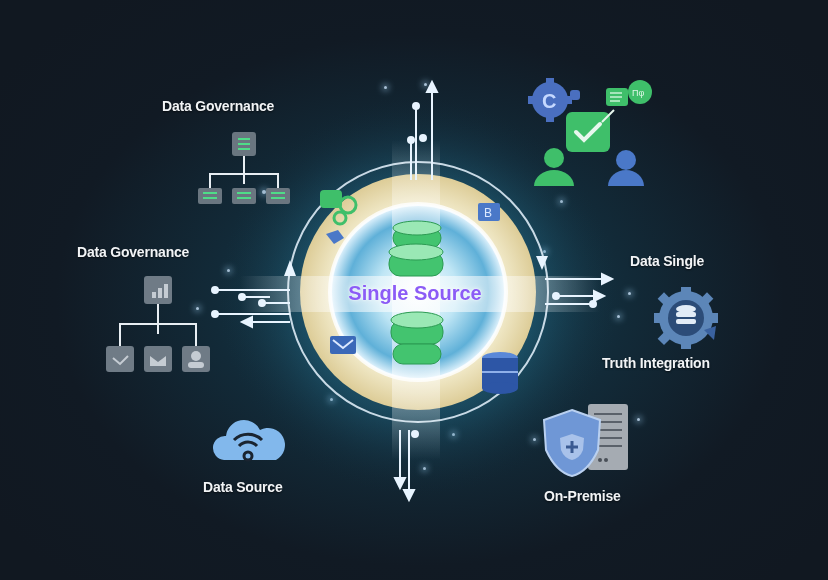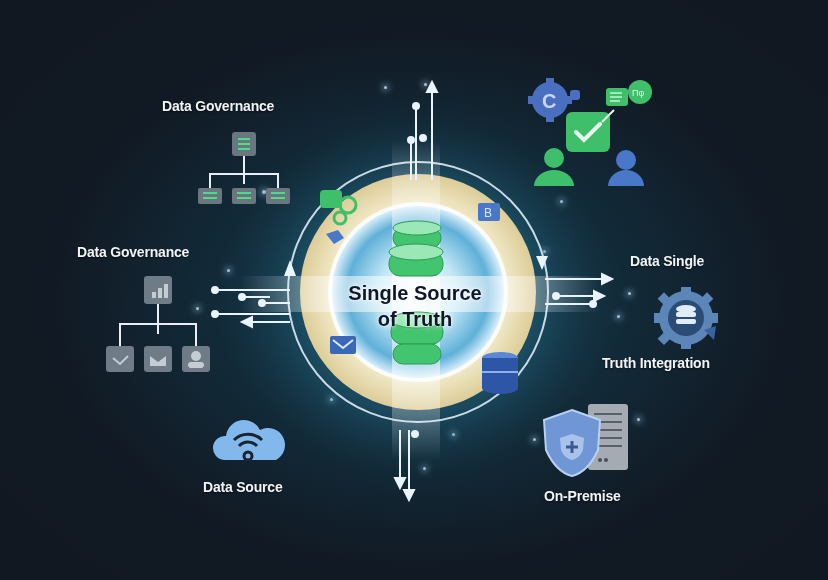--- a/index.html
+++ b/index.html
@@ -10,21 +10,21 @@
   }
   .label {
     position:absolute; color:#f2f4f6; font-weight:bold; font-size:14px;
     letter-spacing:-0.2px; white-space:nowrap;
     text-shadow: 0 1px 2px rgba(0,0,0,0.6);
   }
   .star { position:absolute; width:4px; height:4px; border-radius:50%; background:#cfe8ff; box-shadow:0 0 6px 2px rgba(170,220,255,0.6); opacity:0.8; }
   svg { position:absolute; overflow:visible; }
   .center-title {
     position:absolute; left:320px; top:280px; width:190px; text-align:center;
-    font-size:20px; font-weight:bold; line-height:26px; color:#0f172a;
+    font-size:20px; font-weight:bold; line-height:26px; color:#8b5cf6;
     text-shadow: 0 0 6px rgba(255,255,255,0.95), 0 0 2px #fff;
   }
 </style>
 </head>
 <body>
 
 <div class="star" style="left:262px;top:190px"></div>
 <div class="star" style="left:227px;top:269px;width:3px;height:3px"></div>
 <div class="star" style="left:196px;top:307px;width:3px;height:3px"></div>
 <div class="star" style="left:628px;top:292px;width:3px;height:3px"></div>
@@ -152,21 +152,20 @@
   <g>
     <ellipse cx="500" cy="358" rx="18" ry="6" fill="#5a88d8"></ellipse>
     <rect x="482" y="358" width="36" height="30" fill="#2d56a6"></rect>
     <ellipse cx="500" cy="388" rx="18" ry="6" fill="#2d56a6"></ellipse>
     <line x1="482" y1="372" x2="518" y2="372" stroke="#8fb0ea" stroke-width="2"></line>
   </g>
 </svg>
 
 <div class="center-title">
   <div>Single Source</div>
-  <div>of Truth</div>
 </div>
 
 <div class="label" style="left:162px;top:98px">Data Governance</div>
 <svg width="100" height="70" style="left:190px;top:132px">
   <rect x="42" y="0" width="24" height="24" rx="3" fill="#6a7680"></rect>
   <g stroke="#4fdc88" stroke-width="2">
       <line x1="48" y1="7" x2="60" y2="7"></line>
       <line x1="48" y1="12" x2="60" y2="12"></line>
       <line x1="48" y1="17" x2="60" y2="17"></line>
     </g>

